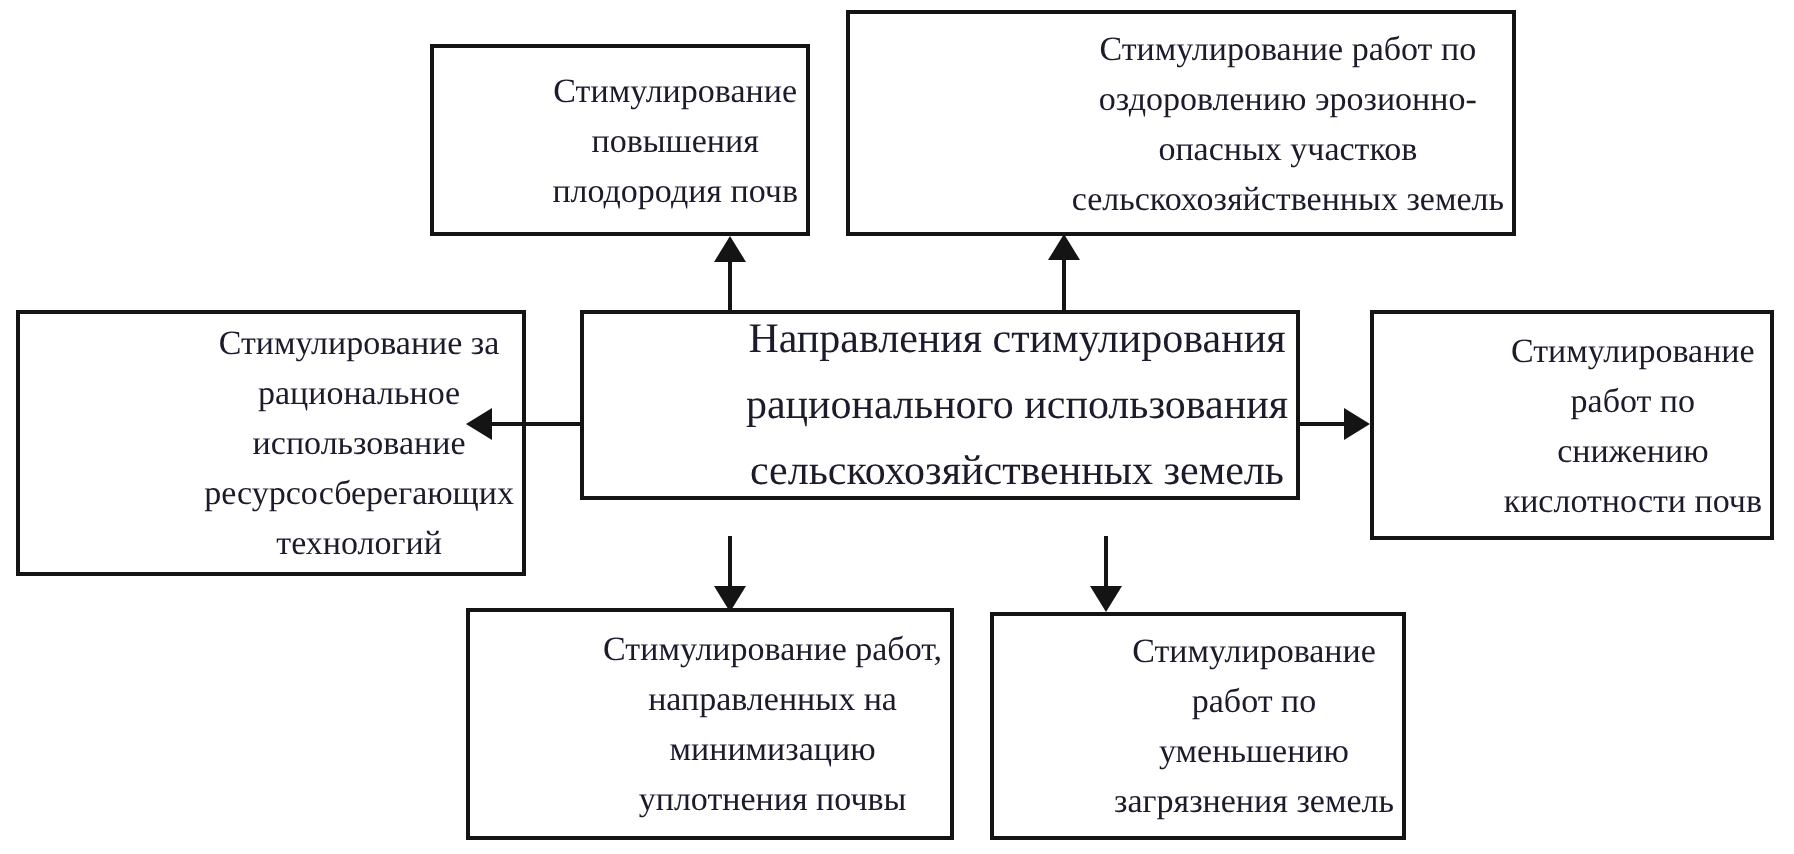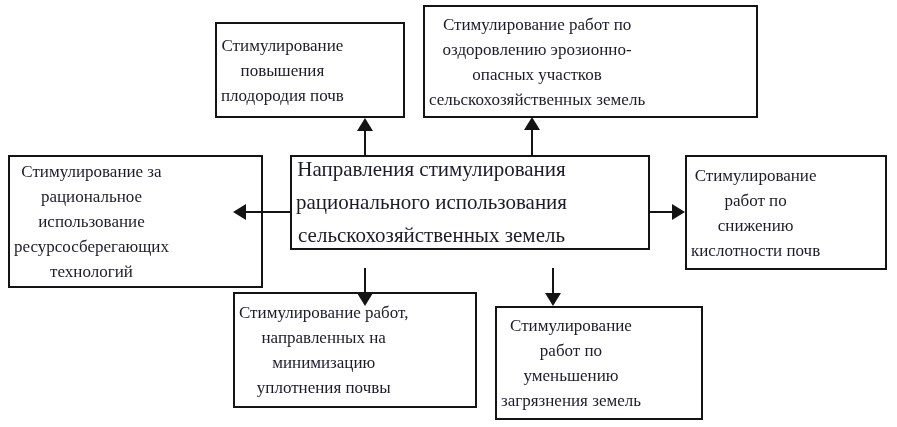--- a/index.html
+++ b/index.html
@@ -16,38 +16,38 @@
     overflow: hidden;
   }
   .node {
     position: absolute;
     box-sizing: border-box;
     border: 2px solid #141414;
     background: #ffffff;
     color: #1b1b2b;
     display: flex;
     align-items: center;
-    justify-content: flex-start;
+    justify-content: flex-end;
     text-align: center;
     white-space: pre-line;
     font-size: 17px;
     line-height: 25px;
     padding: 2px 4px;
   }
   .node-center {
     font-size: 21px;
     line-height: 33px;
   }
   
   .n-top-left     { left: 215px; top: 22px;  width: 190px; height: 96px; }
   .n-top-right    { left: 423px; top: 5px;   width: 335px; height: 113px; }
   .n-left         { left: 8px;   top: 155px; width: 255px; height: 133px; }
   .n-center       { left: 290px; top: 155px; width: 360px; height: 95px; }
   .n-right        { left: 685px; top: 155px; width: 202px; height: 115px; }
-  .n-bottom-left  { left: 233px; top: 292px; width: 244px; height: 116px; }
+  .n-bottom-left  { left: 233px; top: 304px; width: 244px; height: 116px; }
   .n-bottom-right { left: 495px; top: 306px; width: 208px; height: 114px; }
 
   
   .arrow { position: absolute; }
   .stem-v { position: absolute; width: 2px;  background: #141414; }
   .stem-h { position: absolute; height: 2px; background: #141414; }
   .head { position: absolute; width: 0; height: 0; }
   .head-up {
     border-left: 8px solid transparent;
     border-right: 8px solid transparent;

